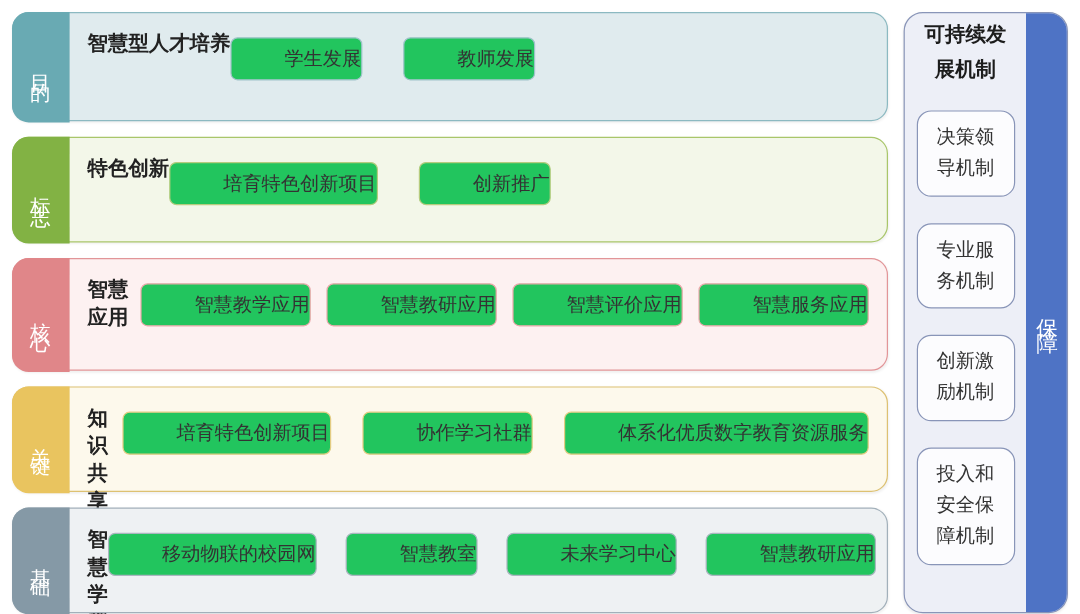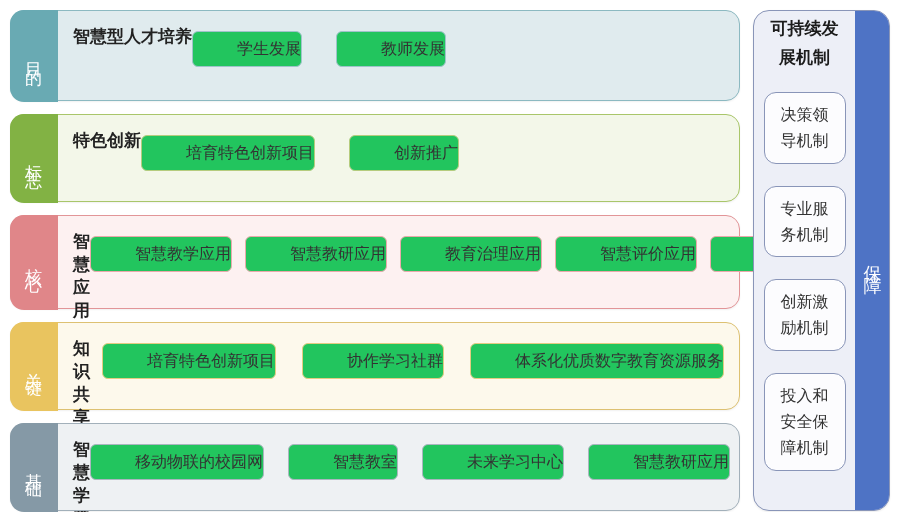--- a/index.html
+++ b/index.html
@@ -75,21 +75,20 @@
 
     <section class="row" style="height: 94px; --tab: #e08689; --bc: #e29598; --bg: #fdf1f1; --ib: #eaa9ab;">
       <div class="tab">
           <span>核心</span>
         </div>
       <div class="content">
         <div class="row-title">智慧应用</div>
         <div class="items items-5">
           <div class="item">智慧教学应用</div>
           <div class="item">智慧教研应用</div>
-          <div class="item">教育治理应用</div>
           <div class="item">智慧评价应用</div>
           <div class="item">智慧服务应用</div>
         </div>
       </div>
     </section>
 
     <section class="row" style="height: 88px; --tab: #e9c45f; --bc: #ddc172; --bg: #fdf9ec; --ib: #e3cc82;">
       <div class="tab">
           <span>关键</span>
         </div>

